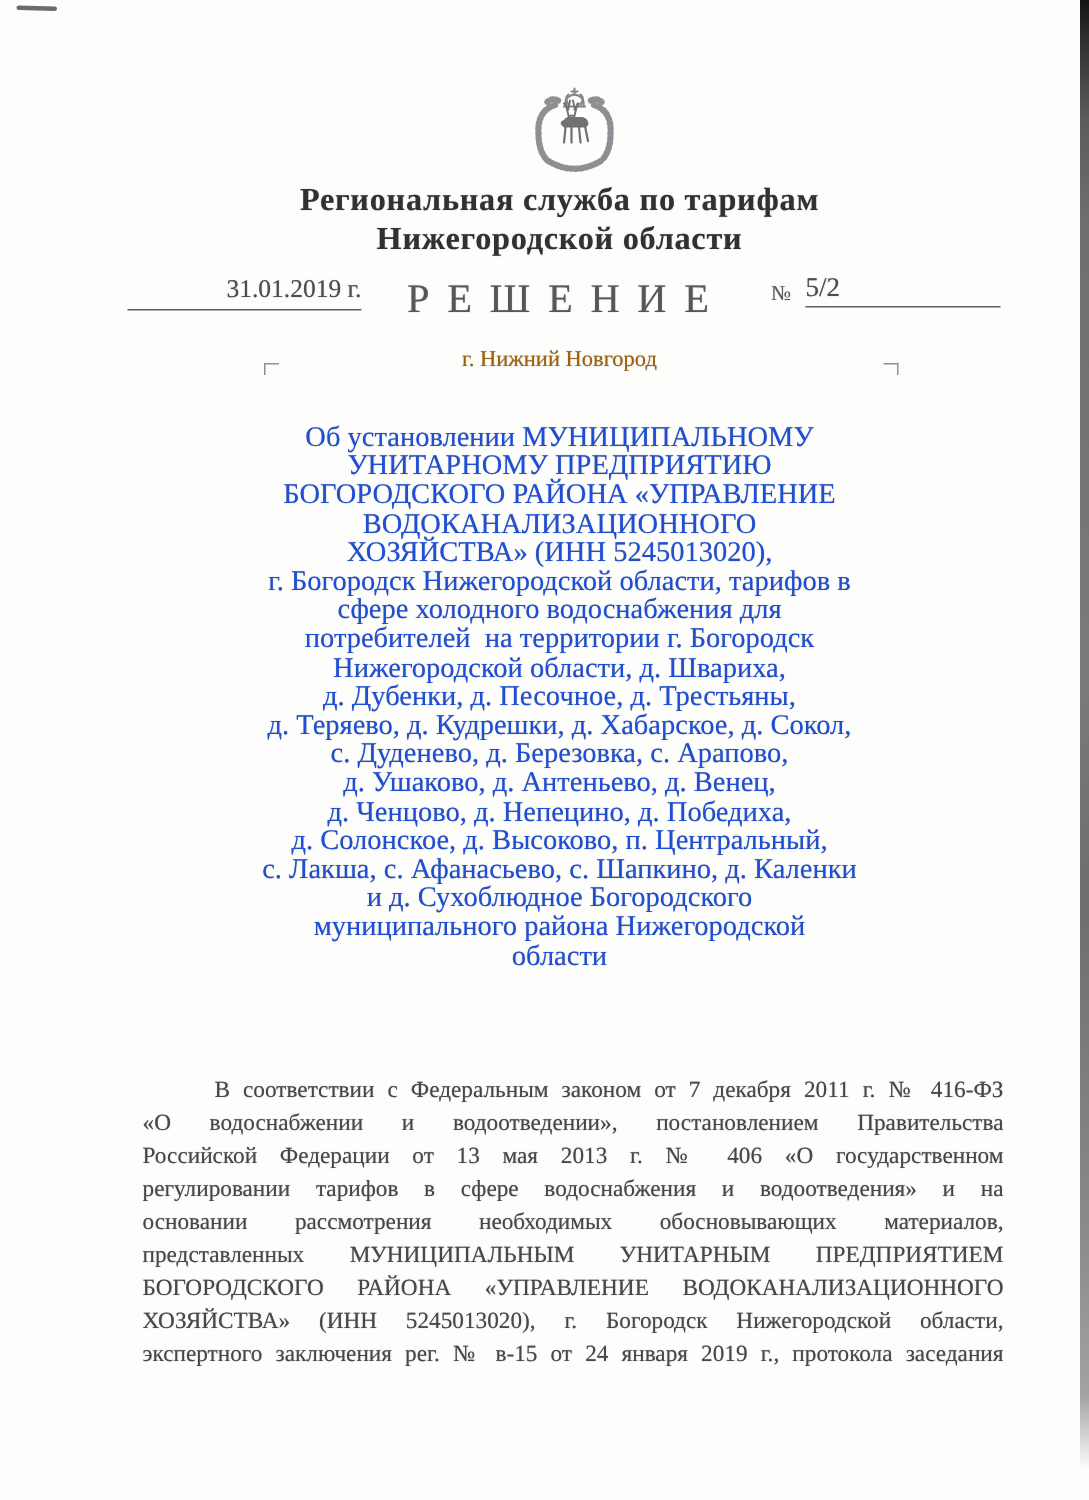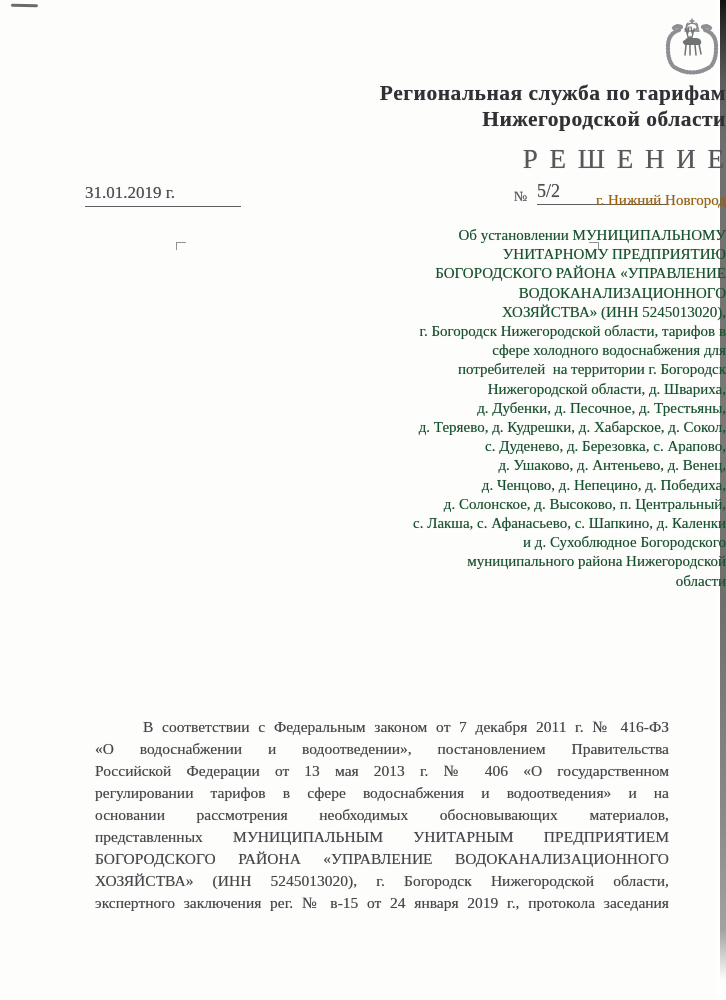--- a/index.html
+++ b/index.html
@@ -24,50 +24,50 @@
       #131313 0%, #2e2e2c 2.5%, #5c5c5a 8%, #6f6f6d 15%,
       #7a7a78 45%, #6e6e6c 60%, #8a8a88 82%, #a2a2a0 93%,
       rgba(205,205,203,0) 98%);
   }
   .edge-halo{
     position:absolute;right:6px;top:0;width:8px;height:1000px;
     background:linear-gradient(to right, rgba(255,255,255,0), #ffffff);
   }
 
   
-  .cwrap{position:absolute;left:20px;right:0;text-align:right;}
+  .cwrap{position:absolute;left:20px;right:0;text-align:center;margin-top:40px;}
 
   .emblem-row{top:16px;}
   .emblem-row svg{transform:translateX(10px);}
 
   .org-name{top:80px;font-weight:bold;font-size:21.5px;line-height:26px;
     color:#2f3135;letter-spacing:.5px;}
   .doc-type{top:144px;font-size:27px;letter-spacing:2px;word-spacing:1px;
     color:#55575b;}
 
   .date-field{
     position:absolute;left:85px;top:183px;width:156px;
-    text-align:left;font-size:17px;padding-bottom:3px;
+    text-align:right;font-size:17px;padding-bottom:3px;
     border-bottom:1.5px solid #5b5d60;color:#4a4c50;
   }
   .num-label{position:absolute;left:514px;top:189px;font-size:14px;color:#5a5c60;}
   .num-field{
     position:absolute;left:537px;top:181px;width:130px;
     text-align:left;font-size:18px;padding-bottom:2px;
     border-bottom:1.5px solid #5b5d60;color:#4a4c50;
   }
   .city-line{top:192px;font-size:15px;color:#a16207;}
 
   .corner-mark{position:absolute;width:9px;height:7px;top:242px;}
   .corner-mark.l{left:176px;border-top:1px solid #8f9194;border-left:1px solid #8f9194;}
   .corner-mark.r{left:589px;border-top:1px solid #8f9194;border-right:1px solid #8f9194;}
 
   .subject{
-    top:226px;font-size:15px;line-height:19.2px;
-    white-space:pre-line;color:#14532d;
+    top:242px;font-size:19px;line-height:19.2px;
+    white-space:pre-line;color:#1d4ed8;
   }
 
   .body-text{
     position:absolute;left:95px;top:676px;width:574px;
     font-size:15.5px;color:#45474b;
   }
   .bl{height:22px;line-height:22px;overflow:hidden;}
   .jl{text-align:justify;}
   .jl::after{content:"";display:inline-block;width:100%;height:0;}
   .indent{text-indent:48px;margin-top:40px;}

